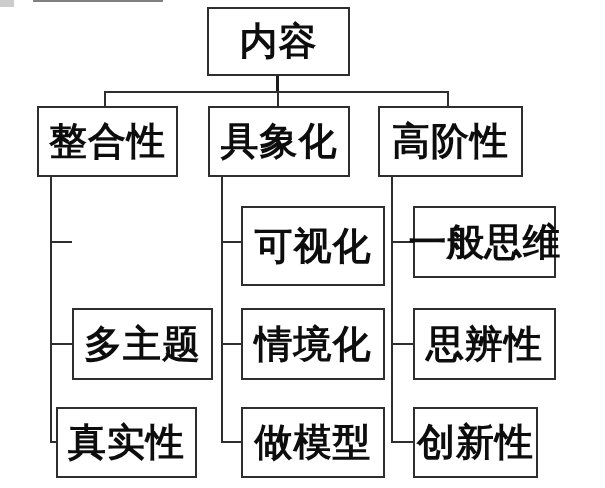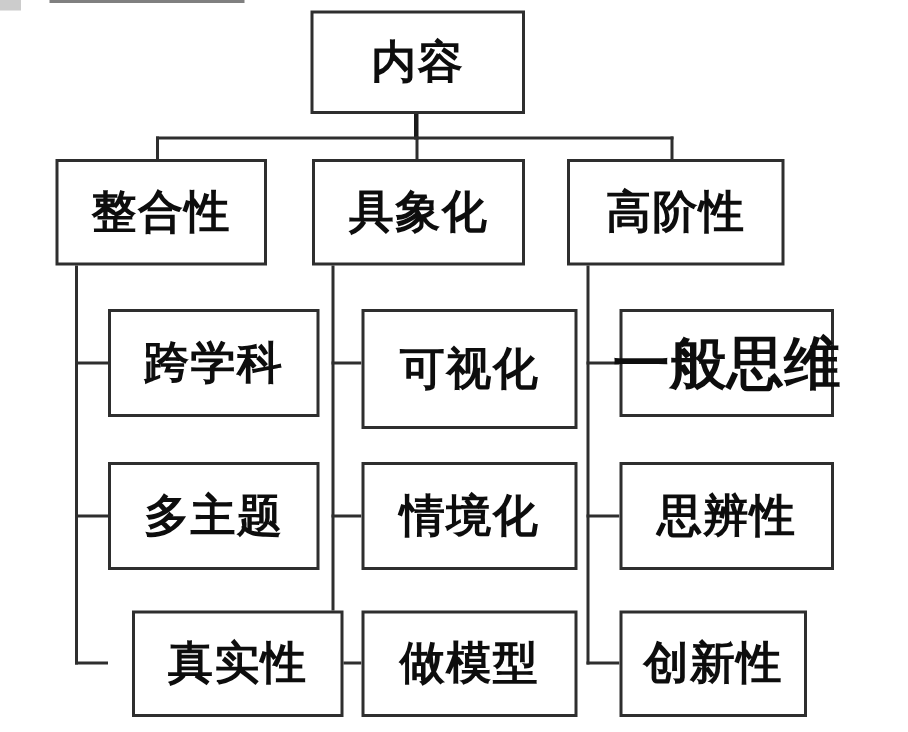--- a/index.html
+++ b/index.html
@@ -13,21 +13,21 @@
   .box{
     position:absolute;
     box-sizing:border-box;
     border:2px solid #2e2e2e;
     background:#ffffff;
     display:flex;
     align-items:center;
     justify-content:center;
     font-weight:900;
     color:#0d0d0d;
-    font-size:30px;
+    font-size:38px;
     letter-spacing:1px;
     white-space:nowrap;
   }
   .box.small{font-size:38px;letter-spacing:0;}
   .ln{position:absolute;background:#2e2e2e;}
   
   .b-root{left:207px;top:7px;width:143px;height:69px;}
   
   .ln-root{left:276px;top:76px;width:3px;height:17px;background:#1a1a1a;}
   
@@ -50,21 +50,21 @@
   .ln-s02{left:50px; top:441px;width:22px;height:2px;}
   .ln-s10{left:221px;top:241px;width:20px;height:2px;}
   .ln-s11{left:221px;top:343px;width:20px;height:2px;}
   .ln-s12{left:221px;top:441px;width:20px;height:2px;}
   .ln-s20{left:391px;top:241px;width:22px;height:2px;}
   .ln-s21{left:391px;top:343px;width:22px;height:2px;}
   .ln-s22{left:391px;top:441px;width:22px;height:2px;}
   
   .b-c00{left:72px; top:206px;width:141px;height:72px;}
   .b-c01{left:72px; top:308px;width:141px;height:72px;}
-  .b-c02{left:88px; top:407px;width:141px;height:71px;}
+  .b-c02{left:56px; top:407px;width:141px;height:71px;}
   .b-c10{left:241px;top:206px;width:144px;height:80px;}
   .b-c11{left:241px;top:308px;width:144px;height:72px;}
   .b-c12{left:241px;top:407px;width:144px;height:71px;}
   .b-c20{left:413px;top:206px;width:143px;height:72px;}
   .b-c21{left:413px;top:308px;width:143px;height:72px;}
   .b-c22{left:413px;top:407px;width:125px;height:71px;}
   
   .art-line{position:absolute;left:33px;top:0;width:130px;height:2px;background:#4a4a4a;opacity:.7;}
   .art-smudge{position:absolute;left:0;top:0;width:14px;height:7px;background:#9a9a9a;opacity:.5;}
 </style>
@@ -103,23 +103,20 @@
   <div class="ln ln-s00"></div>
   <div class="ln ln-s01"></div>
   <div class="ln ln-s02"></div>
   <div class="ln ln-s10"></div>
   <div class="ln ln-s11"></div>
   <div class="ln ln-s12"></div>
   <div class="ln ln-s20"></div>
   <div class="ln ln-s21"></div>
   <div class="ln ln-s22"></div>
 
-  <div class="box b-c00">
-    <span>跨学科</span>
-  </div>
   <div class="box b-c01">
     <span>多主题</span>
   </div>
   <div class="box b-c02">
     <span>真实性</span>
   </div>
 
   <div class="box b-c10">
     <span>可视化</span>
   </div>

